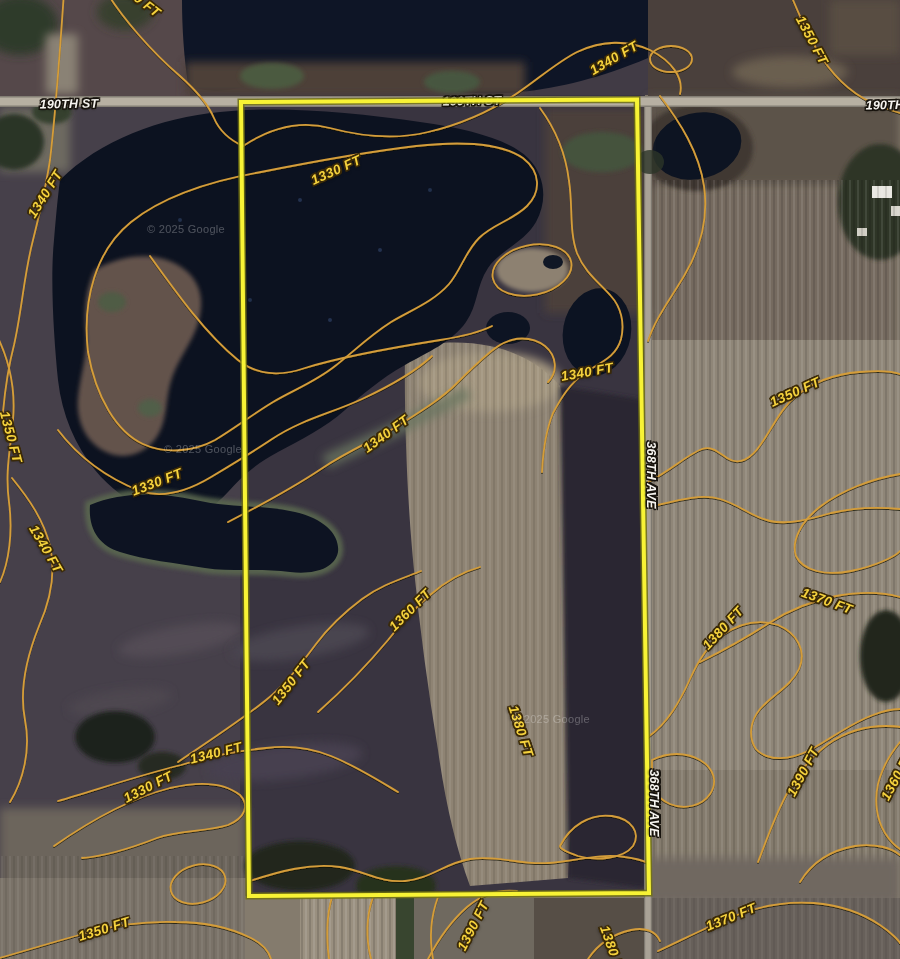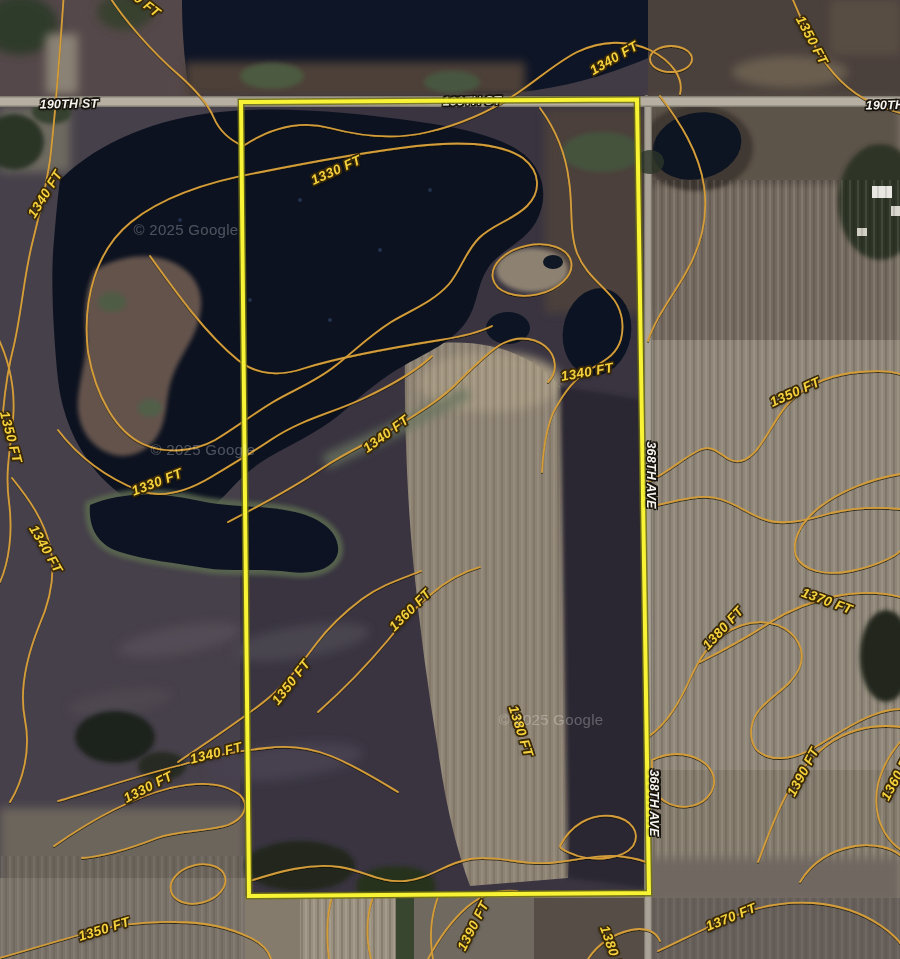--- a/index.html
+++ b/index.html
@@ -19,21 +19,21 @@
     text-shadow:-1.5px -1.5px 0 #3b2a08,1.5px -1.5px 0 #3b2a08,-1.5px 1.5px 0 #3b2a08,
                  1.5px 1.5px 0 #3b2a08,0 -1.5px 0 #3b2a08,0 1.5px 0 #3b2a08,
                  -1.5px 0 0 #3b2a08,1.5px 0 0 #3b2a08,0 2px 3px rgba(0,0,0,.55);
   }
   .road{
     color:#f5f3ee;font-style:italic;font-weight:bold;font-size:12.5px;letter-spacing:.2px;
     text-shadow:-1.5px -1.5px 0 #17130d,1.5px -1.5px 0 #17130d,-1.5px 1.5px 0 #17130d,
                  1.5px 1.5px 0 #17130d,0 -1.5px 0 #17130d,0 1.5px 0 #17130d,
                  -1.5px 0 0 #17130d,1.5px 0 0 #17130d,0 2px 2px rgba(0,0,0,.5);
   }
-  .wm{color:rgba(255,255,255,.27);font-size:15px;letter-spacing:.3px;}
+  .wm{color:rgba(255,255,255,.27);font-size:11px;letter-spacing:.3px;}
 </style>
 </head>
 <body>
 
 <div id="stage">
 
   <svg id="map-svg" class="layer" width="900" height="959" viewBox="0 0 900 959">
     <defs>
       <filter id="soft" x="-40%" y="-40%" width="180%" height="180%">
           <feGaussianBlur stdDeviation="5"></feGaussianBlur>

